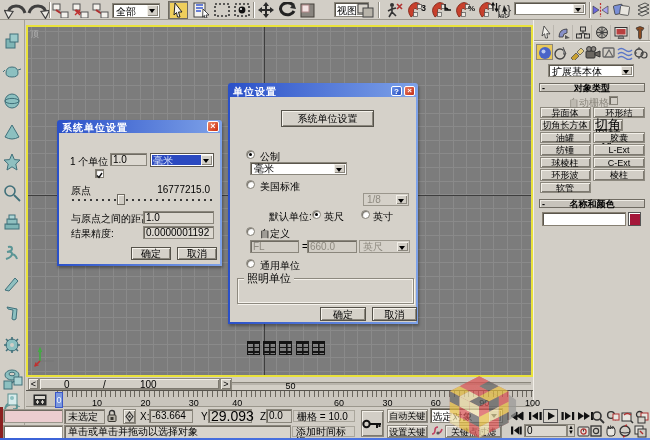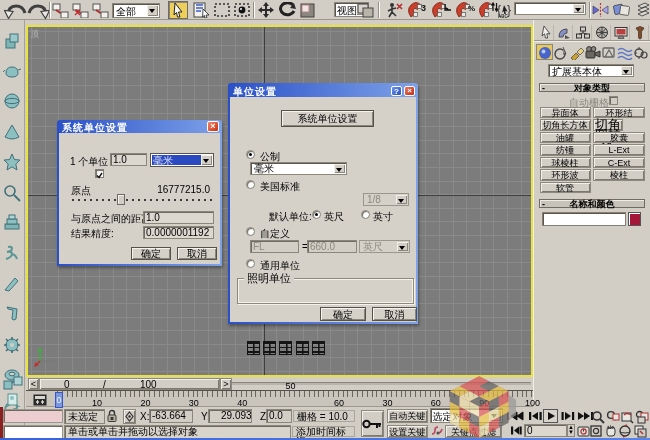--- a/index.html
+++ b/index.html
@@ -284,21 +284,21 @@
 <div class="ab btn" style="left:39px;top:377.5px;width:181px;height:12px"></div>
 <span class="ab" style="left:64px;top:378.5px;font-size:10px">0</span>
 <span class="ab" style="left:103px;top:378.5px;font-size:10px">/</span>
 <span class="ab" style="left:140px;top:378.5px;font-size:10px">100</span>
 <div class="ab btn" style="left:220px;top:377.5px;width:12px;height:12px;font-size:9px;line-height:11px">&gt;</div>
 <div class="ab" style="left:26px;top:390px;width:507px;height:17px;background:#c9c5bd;border-top:1px solid #55524c;border-bottom:1px solid #9b978d"></div>
 <div class="ab" style="left:57px;top:391px;width:476px;height:6px;background-image:repeating-linear-gradient(to right,#6a665e 0 1px,transparent 1px 4.84px)"></div>
 <div class="ab tick" style="left:87.0px;top:397.5px;width:20px;text-align:center">10</div>
 <div class="ab tick" style="left:135.4px;top:397.5px;width:20px;text-align:center">20</div>
 <div class="ab tick" style="left:183.79999999999998px;top:398px;width:20px;text-align:center">30</div>
-<div class="ab tick" style="left:232.2px;top:397.5px;width:20px;text-align:center">40</div>
+<div class="ab tick" style="left:232.2px;top:397.5px;width:20px;">40</div>
 <div class="ab tick" style="left:280.6px;top:381px;width:20px;text-align:center">50</div>
 <div class="ab tick" style="left:329.0px;top:397.5px;width:20px;text-align:center">60</div>
 <div class="ab tick" style="left:377.40000000000003px;top:397.5px;width:20px;text-align:center">30</div>
 <div class="ab tick" style="left:425.8px;top:397.5px;width:20px;text-align:center">60</div>
 <div class="ab tick" style="left:474.2px;top:397.5px;width:20px;text-align:center">90</div>
 <div class="ab tick" style="left:522.6px;top:397.5px;width:20px;text-align:center">100</div>
 <div class="ab" style="left:55px;top:391.5px;width:8px;height:16px;background:#7b98dd;border:1px solid #3a56c8;color:#f0f4ff;font-size:9px;text-align:center;line-height:15px">0</div>
 <svg class="ab" style="left:33px;top:394px" width="14" height="12" viewBox="0 0 14 12">
     <rect x="0.5" y="0.5" width="13" height="11" fill="#2a2a2a"></rect>
     <rect x="2" y="2" width="10" height="3" fill="#d8d5cd"></rect>
@@ -321,21 +321,21 @@
     <rect x="1" y="6" width="8" height="6.5" rx="1" fill="#b8b4aa" stroke="#3a3832"></rect>
     <rect x="3.5" y="8" width="3" height="3" fill="#3a3832"></rect>
   </svg>
 <div class="ab btn" style="left:122.5px;top:408.5px;width:13.5px;height:15px"><svg width="11" height="12" viewBox="0 0 11 12" style="margin-top:1px">
       <path d="M5.5 1 L9 5.5 L5.5 10 L2 5.5 Z" fill="none" stroke="#333" stroke-width="1.2"></path>
       <circle cx="5.5" cy="5.5" r="1.2" fill="#333"></circle>
     </svg></div>
 <div class="ab" style="left:140px;top:411px;font-size:10px">X:</div>
 <div class="ab sunkg" style="left:149px;top:409px;width:44px;height:14px;font-size:10px;line-height:12px;padding-left:2px">-63.664</div>
 <div class="ab" style="left:201px;top:411px;font-size:10px">Y:</div>
-<div class="ab sunkg" style="left:208px;top:409px;width:44px;height:14px;font-size:10px;line-height:12px;padding-left:12px">29.093</div>
+<div class="ab sunkg" style="left:208px;top:409px;width:44px;height:14px;font-size:14px;line-height:12px;padding-left:2px">29.093</div>
 <div class="ab" style="left:260px;top:411px;font-size:10px">Z:</div>
 <div class="ab sunkg" style="left:266px;top:409px;width:26px;height:14px;font-size:10px;line-height:12px;padding-left:2px">0.0</div>
 <div class="ab" style="left:293px;top:409.5px;width:62px;height:12.5px;background:#d2cec6;border:1px solid #aaa69c;font-size:10px;line-height:11px;padding-left:3px">栅格 = 10.0</div>
 <div class="ab sunkg" style="left:64px;top:425px;width:227px;height:13.5px;font-size:10px;line-height:12px;padding-left:3px;background:#d8d4cc">单击或单击并拖动以选择对象</div>
 <div class="ab" style="left:292px;top:426px;width:63px;height:11px;background:#d2cec6;border:1px solid #aaa69c;font-size:10px;line-height:10px;padding-left:3px">添加时间标记</div>
 <div class="ab" style="left:0;top:407px;width:2.5px;height:33px;background:#8b2020"></div>
 <div class="ab" style="left:2.5px;top:408.5px;width:60px;height:14.5px;background:#eccdd0;border:1px solid #9a968c;box-shadow:inset 1px 1px 0 #6f6b62"></div>
 <div class="ab" style="left:2.5px;top:424.5px;width:60px;height:14px;background:#fff;border:1px solid #9a968c;box-shadow:inset 1px 1px 0 #6f6b62"></div>
 <div class="ab btn" style="left:360.5px;top:409.5px;width:23.5px;height:27px"><svg width="20" height="14" viewBox="0 0 20 14" style="margin-top:6px">
       <circle cx="4.5" cy="7" r="3.2" fill="none" stroke="#111" stroke-width="2"></circle>

